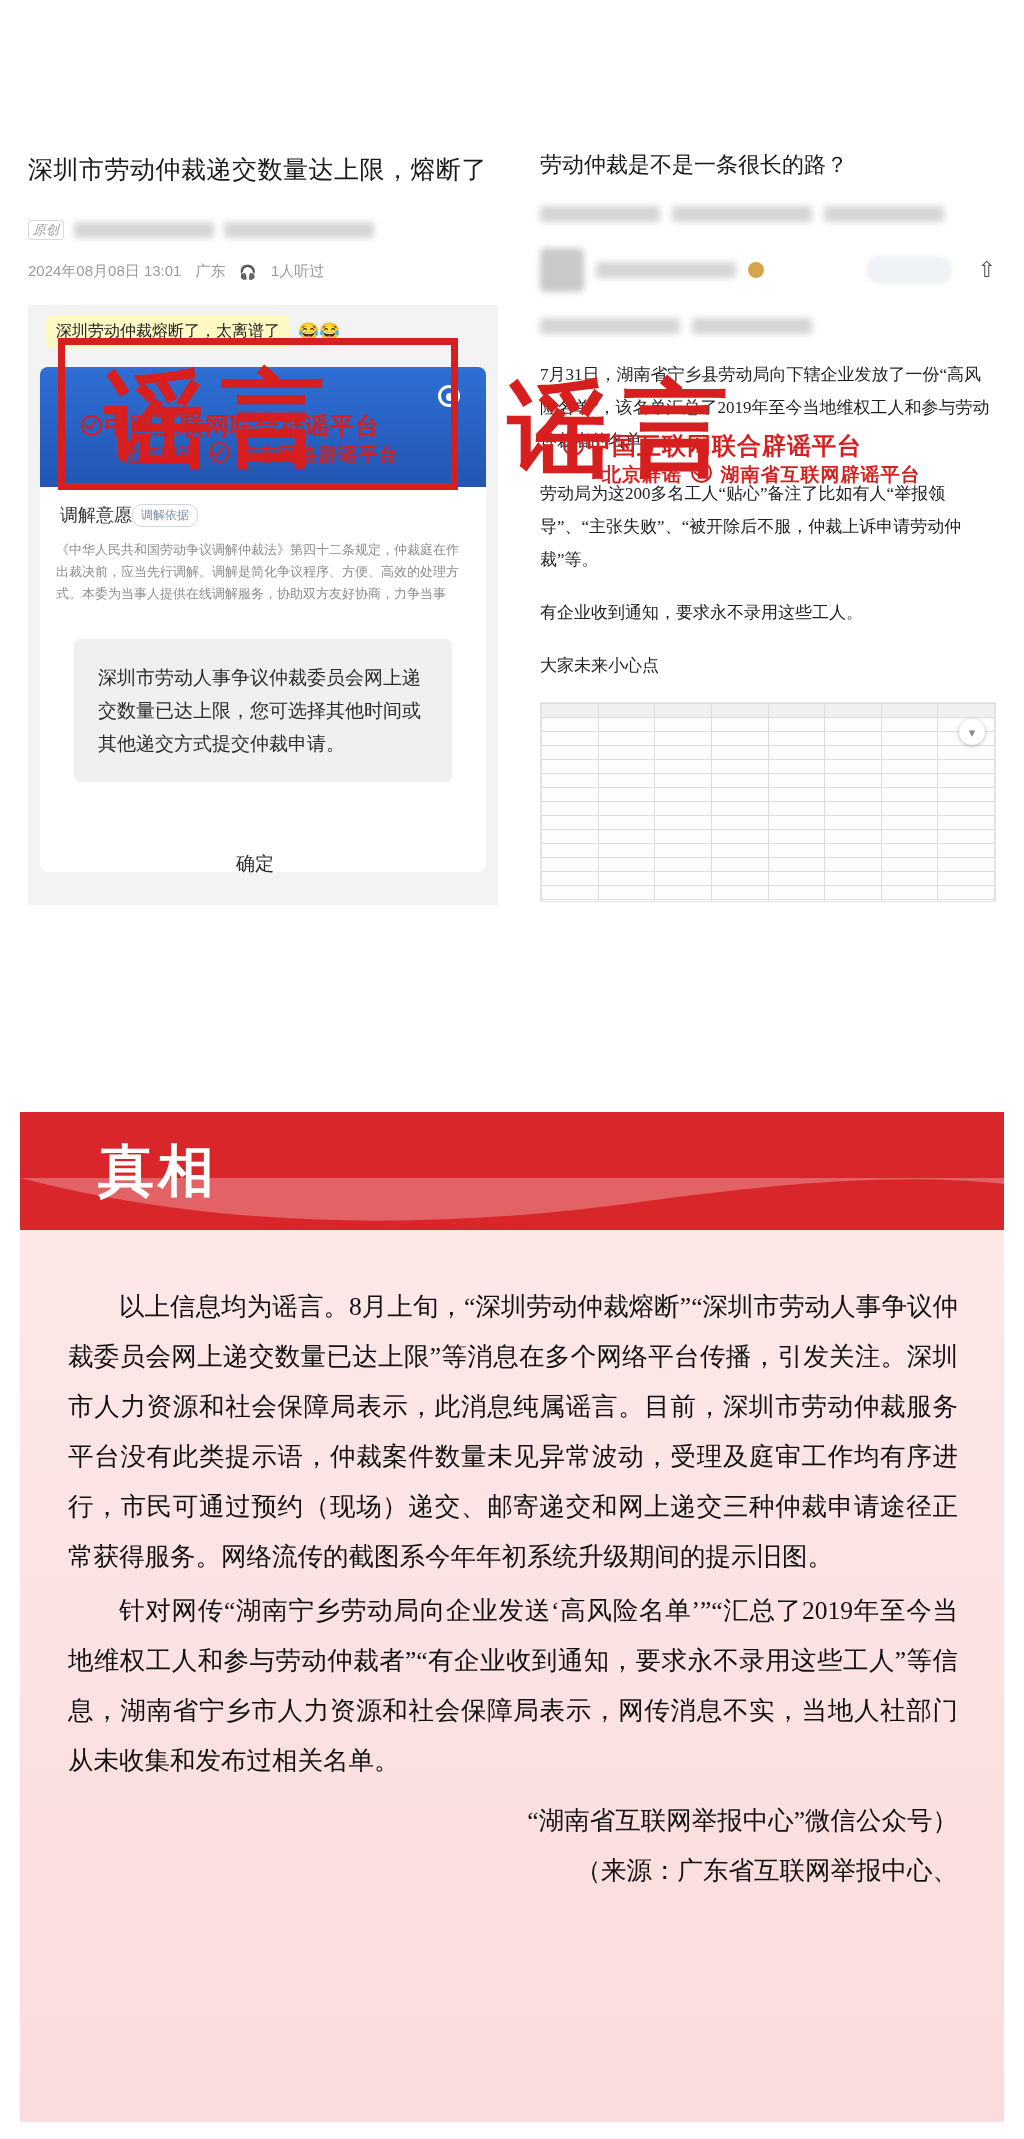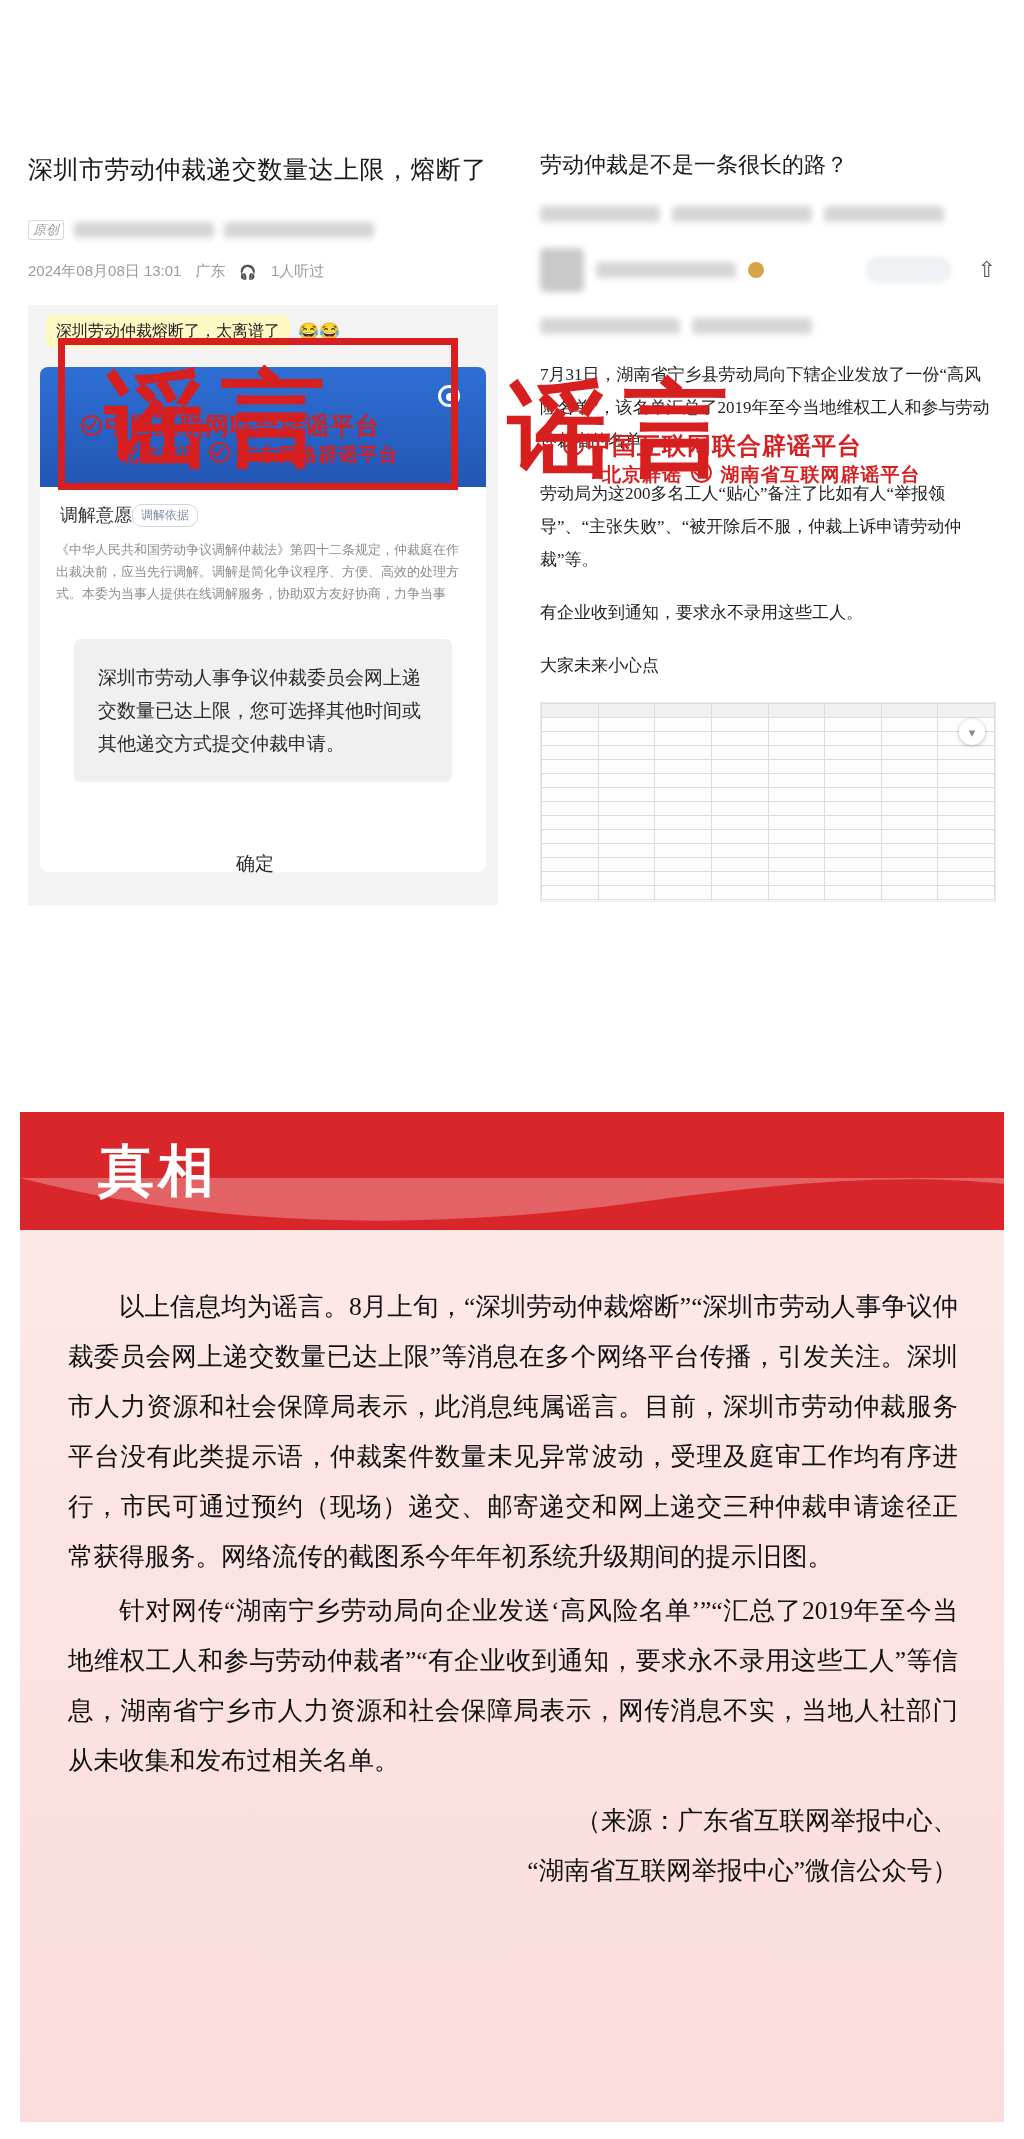--- a/index.html
+++ b/index.html
@@ -666,19 +666,19 @@
     <svg class="truth-wave" viewBox="0 0 984 70" preserveAspectRatio="none">
       <path d="M0,0 C200,62 420,62 620,34 C780,12 890,6 984,16 L984,0 Z" fill="#d9262a"></path>
       <path d="M0,0 C200,52 420,52 620,24 C780,2 890,-4 984,6 L984,0 Z" fill="#ffffff" opacity="0.28"></path>
     </svg>
     <div class="truth-title">真相</div>
 
     <div class="truth-body">
       <p>以上信息均为谣言。8月上旬，“深圳劳动仲裁熔断”“深圳市劳动人事争议仲裁委员会网上递交数量已达上限”等消息在多个网络平台传播，引发关注。深圳市人力资源和社会保障局表示，此消息纯属谣言。目前，深圳市劳动仲裁服务平台没有此类提示语，仲裁案件数量未见异常波动，受理及庭审工作均有序进行，市民可通过预约（现场）递交、邮寄递交和网上递交三种仲裁申请途径正常获得服务。网络流传的截图系今年年初系统升级期间的提示旧图。</p>
       <p>针对网传“湖南宁乡劳动局向企业发送‘高风险名单’”“汇总了2019年至今当地维权工人和参与劳动仲裁者”“有企业收到通知，要求永不录用这些工人”等信息，湖南省宁乡市人力资源和社会保障局表示，网传消息不实，当地人社部门从未收集和发布过相关名单。</p>
       <div class="truth-source">
+        <div>“湖南省互联网举报中心”微信公众号）</div>
         <div>（来源：广东省互联网举报中心、</div>
-        <div>“湖南省互联网举报中心”微信公众号）</div>
       </div>
     </div>
   </div>
 
 </div>
 
 </body></html>

